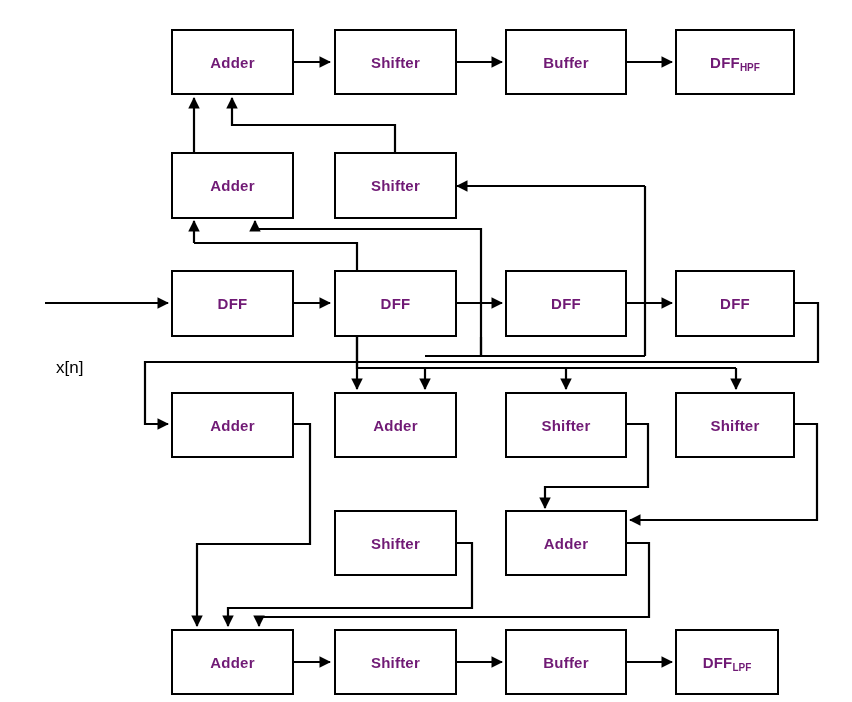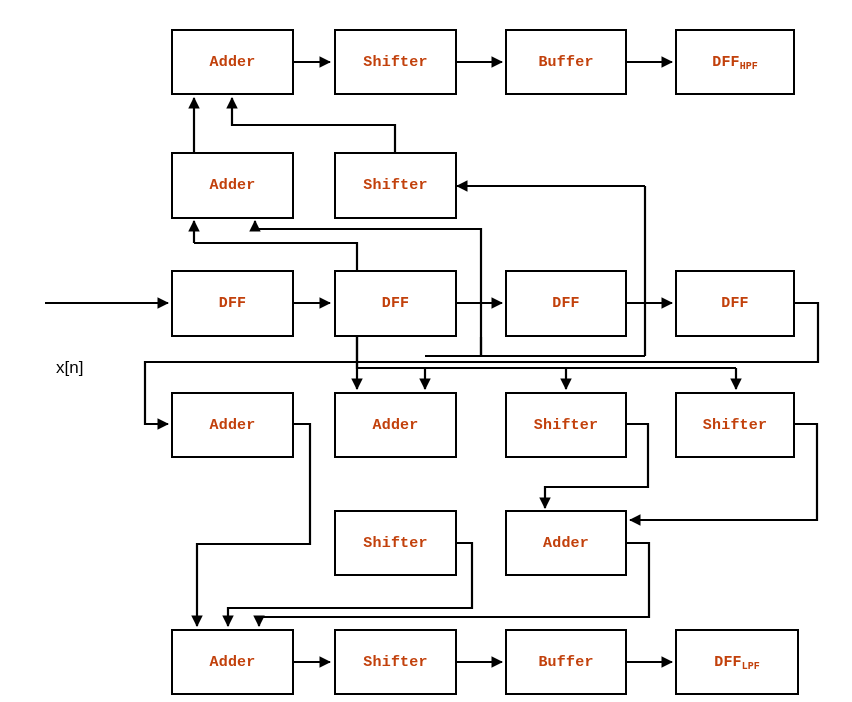--- a/index.html
+++ b/index.html
@@ -34,24 +34,24 @@
     stroke-linejoin: miter;
   }
   .node-box {
     position: absolute;
     box-sizing: border-box;
     border: 2.2px solid #000000;
     background: #ffffff;
     display: flex;
     align-items: center;
     justify-content: center;
-    font-family: Liberation Mono, monospace;
+    font-family: Liberation Sans, sans-serif;
     font-weight: bold;
     font-size: 15px;
-    color: #c2410c;
+    color: #701a75;
     letter-spacing: 0.2px;
     z-index: 3;
   }
   .node-label {
     display: inline-block;
     white-space: nowrap;
   }
   .node-label sub {
     font-size: 10px;
     font-weight: bold;
@@ -192,19 +192,19 @@
 
   <div class="node-box" style="left:171px; top:629px; width:123px; height:66px;">
     <span class="node-label">Adder</span>
   </div>
   <div class="node-box" style="left:334px; top:629px; width:123px; height:66px;">
     <span class="node-label">Shifter</span>
   </div>
   <div class="node-box" style="left:505px; top:629px; width:122px; height:66px;">
     <span class="node-label">Buffer</span>
   </div>
-  <div class="node-box" style="left:675px; top:629px; width:124px; height:66px;">
+  <div class="node-box" style="left:675px; top:629px; width:104px; height:66px;">
     <span class="node-label"><span>DFF</span><sub>LPF</sub></span>
   </div>
 
   <div class="signal-label" style="left:56px; top:318px;margin-top:40px;">x[n]</div>
 
 </div>
 
 </body></html>

